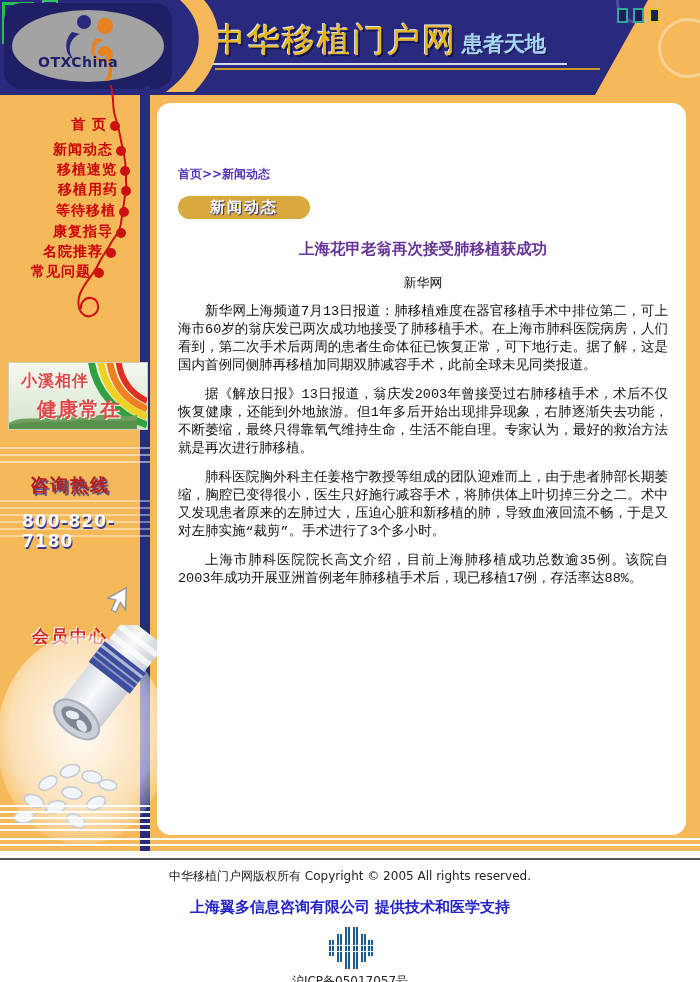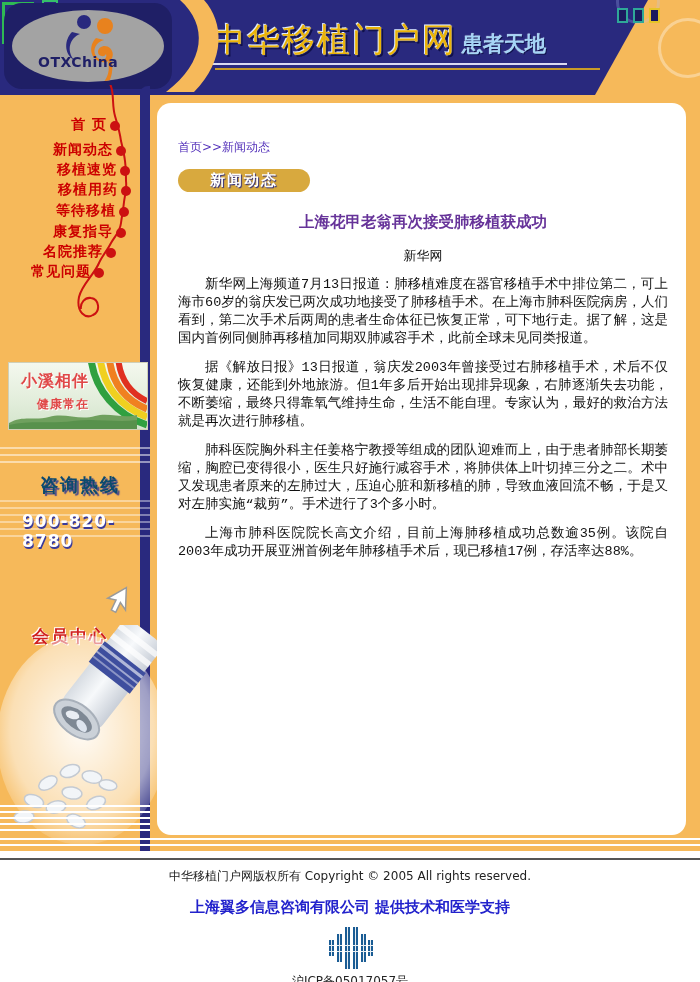--- a/index.html
+++ b/index.html
@@ -36,38 +36,38 @@
   
   .navy-stripe { position:absolute; left:140px; top:86px; width:10px; height:766px; background:#29297E; border-top-left-radius:8px; }
   .sidebar { position:absolute; left:0; top:95px; width:157px; height:761px; }
   .nav-item { position:absolute; font-size:14px; font-weight:bold; color:#CC0000; white-space:nowrap; letter-spacing:1px; cursor:pointer; }
   .nav-dot { position:absolute; width:10px; height:10px; border-radius:50%; background:#CC1111; }
   .nav-curve { position:absolute; left:0; top:-10px; }
 
   
   .promo { position:absolute; left:8px; top:267px; width:140px; height:68px; background:linear-gradient(180deg,#F4F8EE 0%,#E3EEDC 55%,#D3E4CC 100%); border:1px solid #CFCFB8; overflow:hidden; }
   .promo-line1 { position:absolute; left:12px; top:8px; font-size:16px; font-weight:bold; color:#E04848; text-shadow:1px 1px 0 #ffffff; letter-spacing:1px; }
-  .promo-line2 { position:absolute; left:28px; top:33px; font-size:12px; font-weight:bold; color:#E04848; text-shadow:1px 1px 0 #ffffff; letter-spacing:1px; }
+  .promo-line2 { position:absolute; left:28px; top:33px; font-size:20px; font-weight:bold; color:#E04848; text-shadow:1px 1px 0 #ffffff; letter-spacing:1px; }
 
   .stripes { position:absolute; left:0; width:150px; background:repeating-linear-gradient(180deg, rgba(255,255,255,0.5) 0 2px, rgba(255,255,255,0) 2px 7px); }
-  .hotline-label { position:absolute; left:40px; top:378px; font-size:18px; font-weight:bold; color:#0c4a6e; text-shadow:2px 2px 1px #4a4a8a; letter-spacing:2px; }
+  .hotline-label { position:absolute; left:30px; top:378px; font-size:18px; font-weight:bold; color:#b91c1c; text-shadow:2px 2px 1px #4a4a8a; letter-spacing:2px; }
   .hotline-number { position:absolute; left:22px; top:416px; font-size:17px; font-weight:bold; color:#ffffff; text-shadow:1px 2px 0 #3a3a9a; letter-spacing:1px; }
   .member-center { position:absolute; left:32px; top:497px; font-size:17px; font-weight:bold; color:#D02020; text-shadow:1px 1px 0 #ffffff,-1px -1px 0 #ffffff; letter-spacing:2px; cursor:pointer;margin-top:33px; }
   .cursor-arrow { position:absolute; left:102px; top:490px; }
 
   .pills { position:absolute; left:0; top:530px; width:157px; height:230px; }
 
   .bottom-stripes-left { position:absolute; left:0; top:805px; width:150px; height:30px; background:repeating-linear-gradient(180deg,#ffffff 0 2px, rgba(255,255,255,0) 2px 6px); }
   .band-line-a { position:absolute; left:0; top:838px; width:700px; height:2px; background:#ffffff; }
   .band-line-b { position:absolute; left:0; top:844px; width:700px; height:2px; background:#ffffff; }
   .band-white { position:absolute; left:0; top:851px; width:700px; height:5px; background:#ffffff; }
 
   
   .panel { position:absolute; left:157px; top:103px; width:529px; height:732px; background:#ffffff; border-radius:14px; padding:0 18px 0 21px; }
-  .breadcrumb { margin-top:36px; font-size:12px; font-weight:normal; color:#5533BB; cursor:pointer; }
+  .breadcrumb { margin-top:63px; font-size:12px; font-weight:bold; color:#5533BB; cursor:pointer; }
   .tab-pill { margin-top:13px; width:132px; height:23px; background:#D8A93E; border-radius:12px; text-align:center; line-height:23px;
     font-size:15px; font-weight:bold; color:#ffffff; text-shadow:1px 1px 1px #29297E; letter-spacing:2px; cursor:pointer; }
   .article-title { margin-top:20px; text-align:center; font-size:15.5px; font-weight:bold; color:#663399; font-family:"DejaVu Serif","Liberation Serif",serif; }
   .article-source { margin-top:14px; text-align:center; font-size:13px; color:#111111; font-family:"DejaVu Serif","Liberation Serif",serif; }
   .article-body p { margin-top:11px; font-size:13.5px; line-height:18px; color:#111111; text-indent:2em; text-align:justify;
     font-family:Liberation Mono, monospace; }
 
   
   .sep-line { position:absolute; left:0; top:858px; width:700px; height:2px; background:#555555; }
   .footer { position:absolute; left:0; top:860px; width:700px; height:122px; background:#ffffff; text-align:center;border-radius:12px; }
@@ -153,21 +153,21 @@
           <path d="M0,16 C20,11 44,15 64,12 C86,9 108,14 128,11 L128,20 L0,20 Z" fill="#4E8A44" opacity="0.7"></path>
         </svg>
         <div class="promo-line1">小溪相伴</div>
         <div class="promo-line2">健康常在</div>
       </div>
 
       <div class="stripes" style="top:352px; height:18px;"></div>
       <div class="stripes" style="top:405px; height:42px; opacity:.8;"></div>
 
       <div class="hotline-label">咨询热线</div>
-      <div class="hotline-number">900-820-8780</div>
+      <div class="hotline-number">800-820-7180</div>
 
       <div class="member-center">会员中心</div>
       <svg class="cursor-arrow" width="30" height="30" viewBox="0 0 30 30">
         <polygon points="26,4 6,12 14,15 8,24 12,27 18,18 22,26" fill="#ffffff" stroke="#9a9a9a" stroke-width="1.5" transform="rotate(-8 15 15)"></polygon>
       </svg>
 
       <svg class="pills" width="157" height="230" viewBox="0 0 157 230">
         <defs>
           <radialGradient id="glow" cx="50%" cy="45%" r="60%">
             <stop offset="0%" stop-color="#ffffff" stop-opacity="0.95"></stop>

